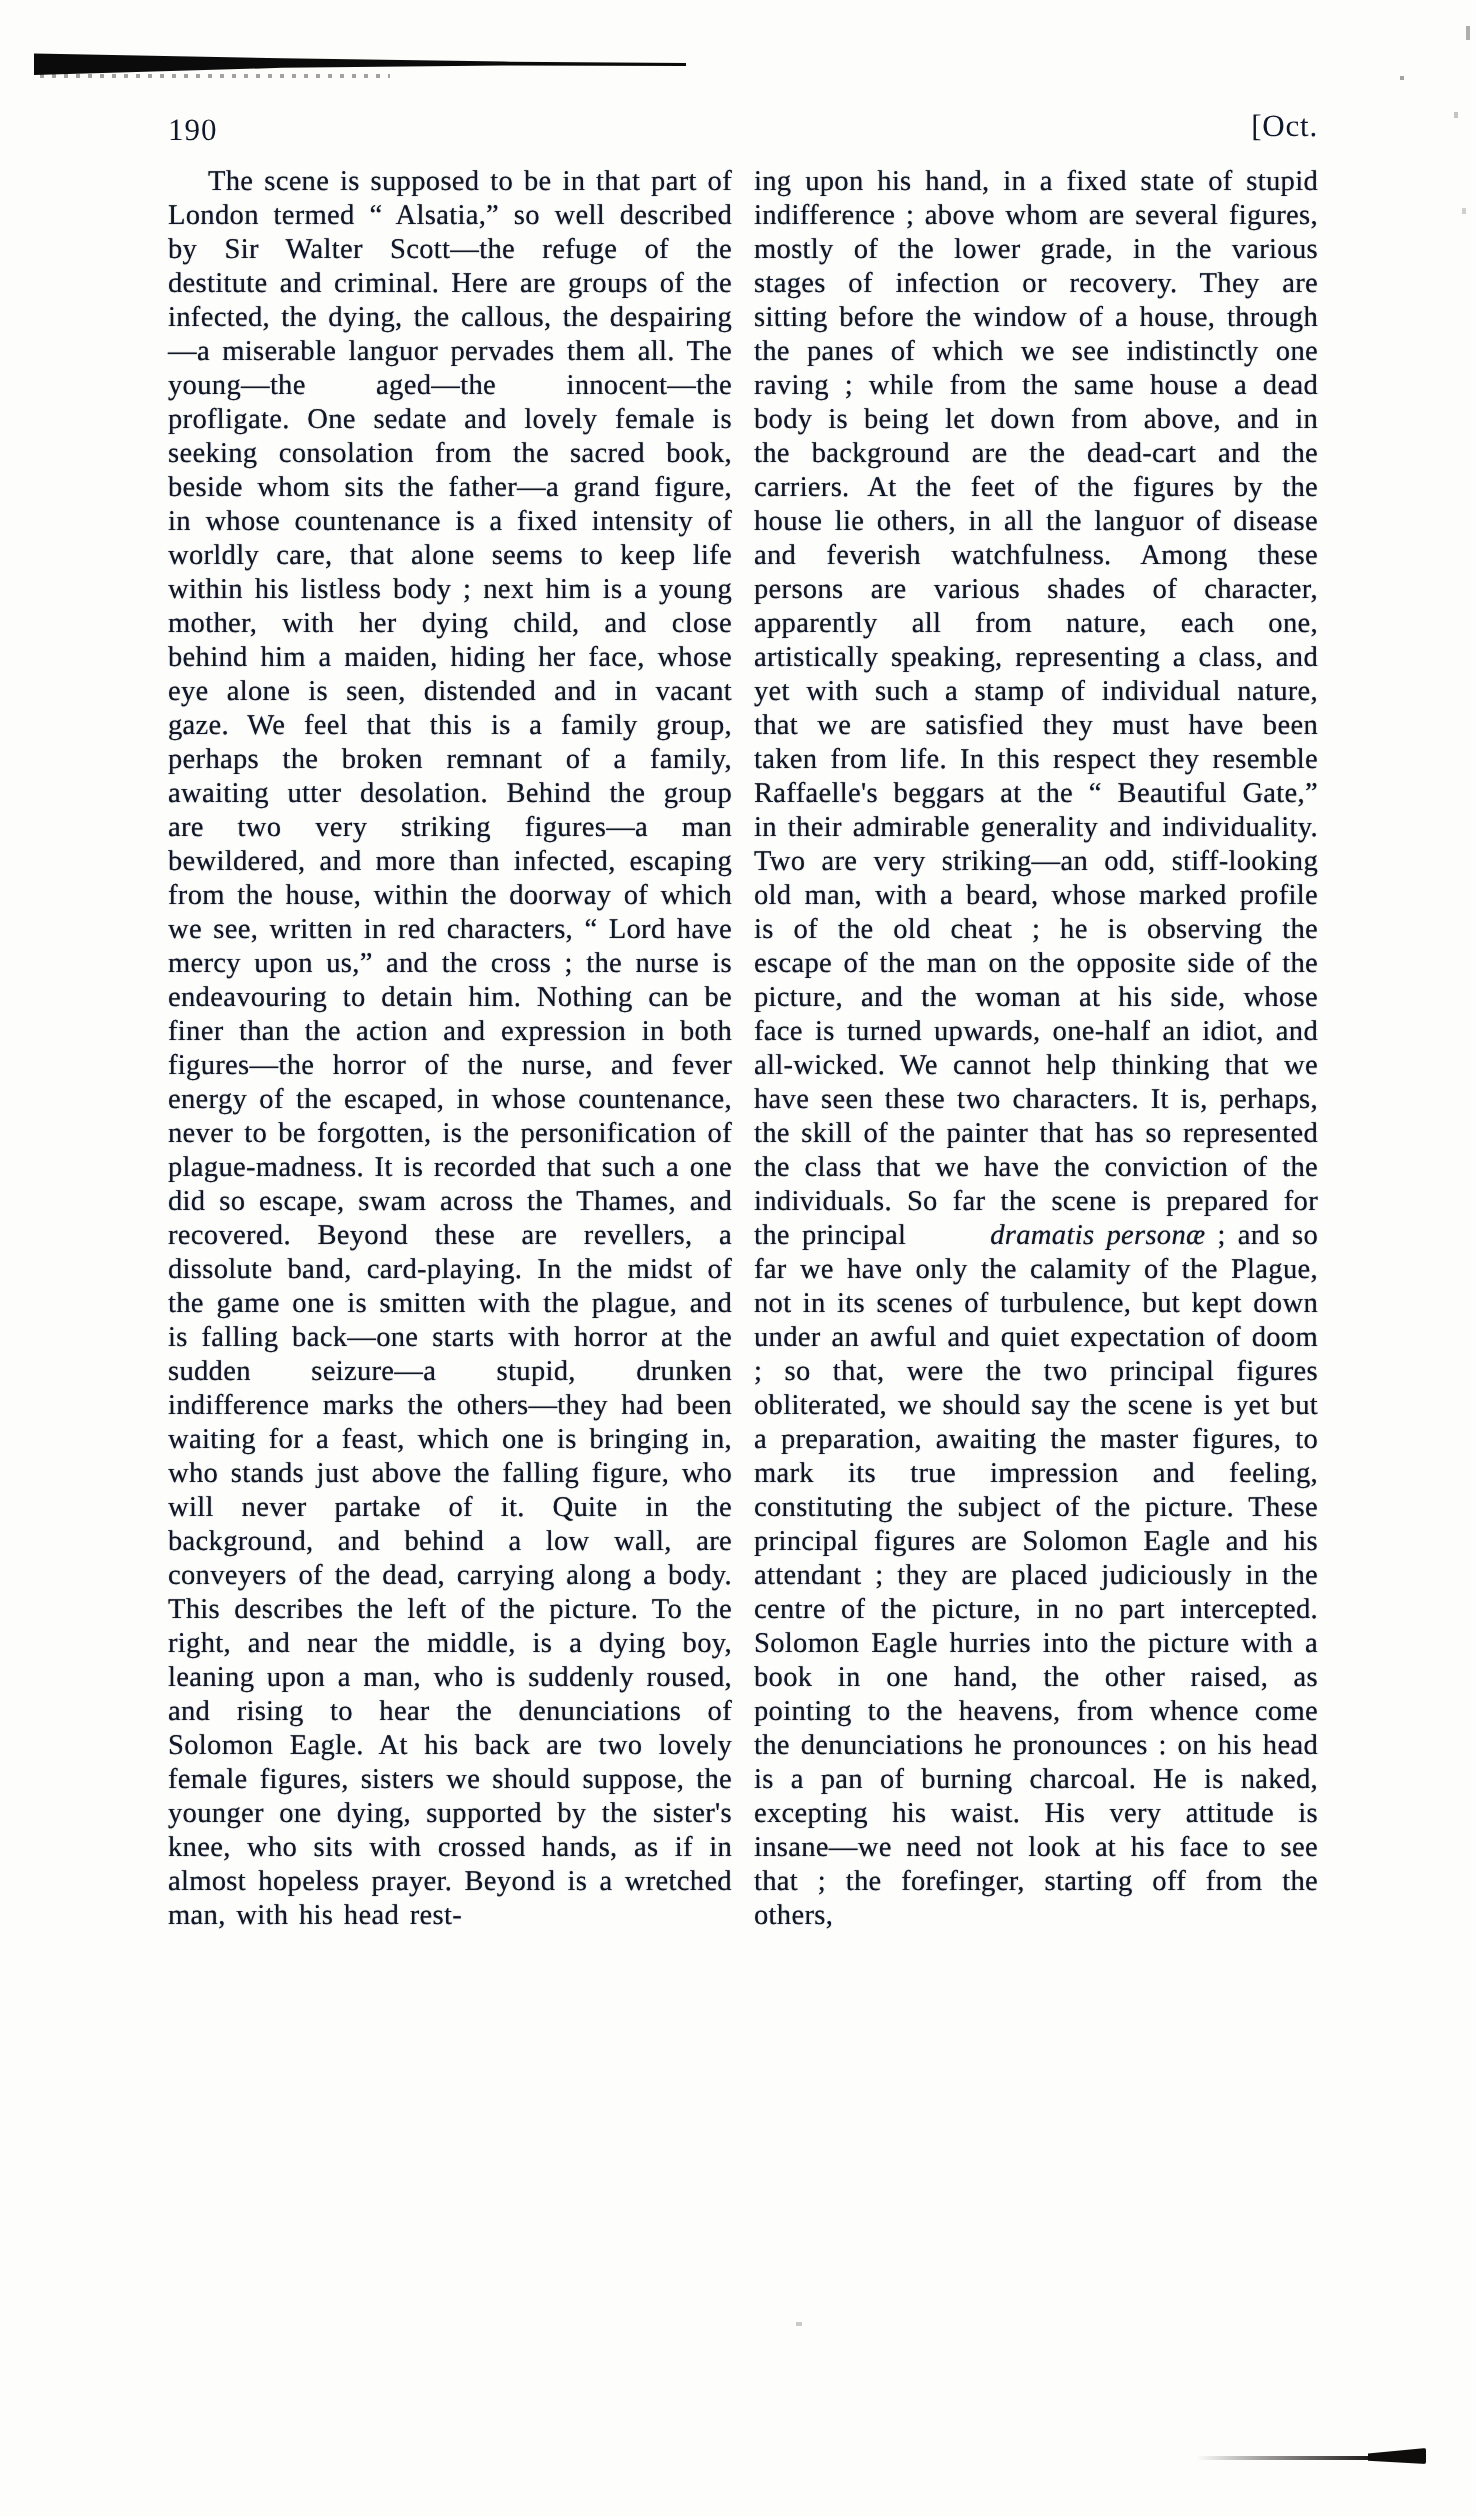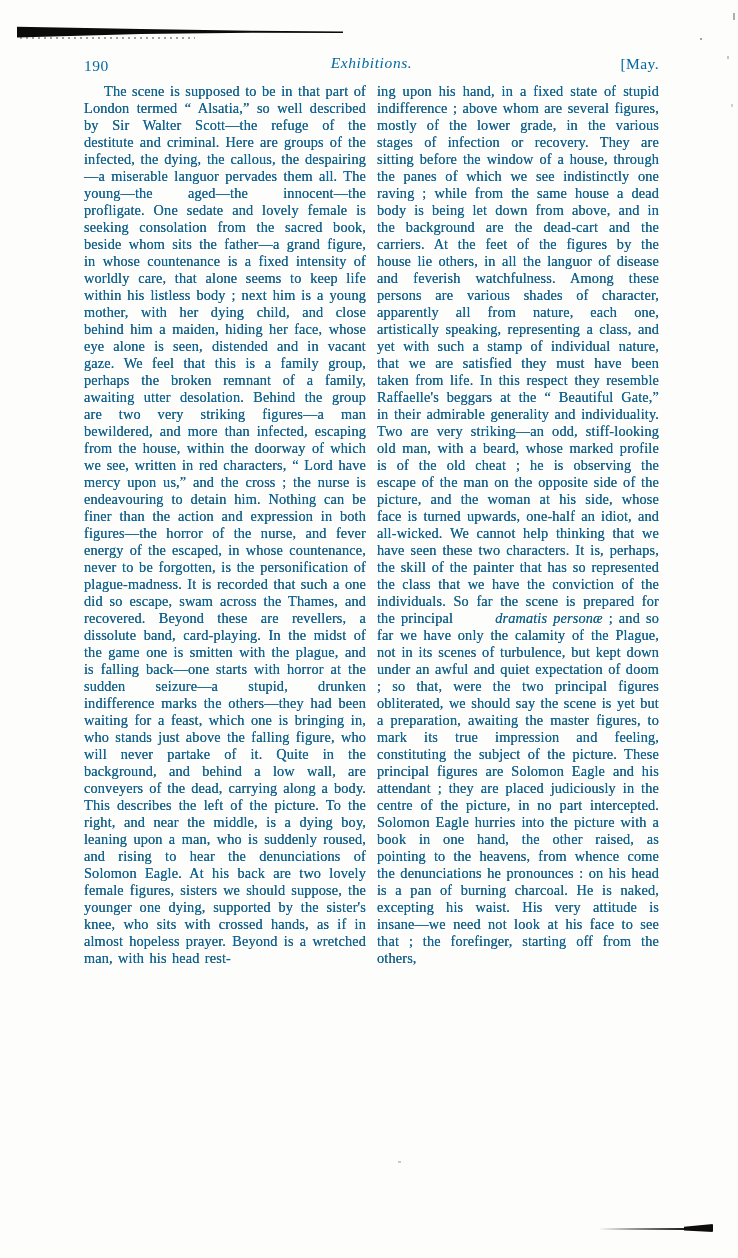--- a/index.html
+++ b/index.html
@@ -7,21 +7,21 @@
     padding: 0;
     background: #e8e8e6;
   }
   .page {
     position: relative;
     width: 738px;
     height: 1258px;
     background: #fdfdfb;
     overflow: hidden;
     font-family: "Liberation Serif", "DejaVu Serif", serif;
-    color: #0369a1;
+    color: #0f172a;
   }
 
   
   .artifact-top {
     position: absolute;
     left: 17px;
     top: 26px;
     width: 326px;
     height: 12px;
     background: #0b0b0b;
@@ -127,22 +127,21 @@
   <div class="artifact-top"></div>
   <div class="artifact-top-speckle"></div>
   <span class="speck s1"></span>
   <span class="speck s2"></span>
   <span class="speck s3"></span>
   <span class="speck s4"></span>
   <span class="speck s5"></span>
 
   <div class="header">
     <span class="page-number">190</span>
-    <span class="running-title">Exhibitions.</span>
-    <span class="issue-label">[May.</span>
+    <span class="issue-label">[Oct.</span>
   </div>
 
   <div class="columns">
     <div class="col">
       <p class="indent-first">The scene is supposed to be in that part of London termed “ Alsatia,” so well described by Sir Walter Scott—the refuge of the destitute and criminal. Here are groups of the infected, the dying, the callous, the despairing—a miserable languor pervades them all. The young—the aged—the innocent—the profligate. One sedate and lovely female is seeking consolation from the sacred book, beside whom sits the father—a grand figure, in whose countenance is a fixed intensity of worldly care, that alone seems to keep life within his listless body ; next him is a young mother, with her dying child, and close behind him a maiden, hiding her face, whose eye alone is seen, distended and in vacant gaze. We feel that this is a family group, perhaps the broken remnant of a family, awaiting utter desolation. Behind the group are two very striking figures—a man bewildered, and more than infected, escaping from the house, within the doorway of which we see, written in red characters, “ Lord have mercy upon us,” and the cross ; the nurse is endeavouring to detain him. Nothing can be finer than the action and expression in both figures—the horror of the nurse, and fever energy of the escaped, in whose countenance, never to be forgotten, is the personification of plague-madness. It is recorded that such a one did so escape, swam across the Thames, and recovered. Beyond these are revellers, a dissolute band, card-playing. In the midst of the game one is smitten with the plague, and is falling back—one starts with horror at the sudden seizure—a stupid, drunken indifference marks the others—they had been waiting for a feast, which one is bringing in, who stands just above the falling figure, who will never partake of it. Quite in the background, and behind a low wall, are conveyers of the dead, carrying along a body. This describes the left of the picture. To the right, and near the middle, is a dying boy, leaning upon a man, who is suddenly roused, and rising to hear the denunciations of Solomon Eagle. At his back are two lovely female figures, sisters we should suppose, the younger one dying, supported by the sister's knee, who sits with crossed hands, as if in almost hopeless prayer. Beyond is a wretched man, with his head rest-</p>
     </div>
     <div class="col">
       <p><span>ing upon his hand, in a fixed state of stupid indifference ; above whom are several figures, mostly of the lower grade, in the various stages of infection or recovery. They are sitting before the window of a house, through the panes of which we see indistinctly one raving ; while from the same house a dead body is being let down from above, and in the background are the dead-cart and the carriers. At the feet of the figures by the house lie others, in all the languor of disease and feverish watchfulness. Among these persons are various shades of character, apparently all from nature, each one, artistically speaking, representing a class, and yet with such a stamp of individual nature, that we are satisfied they must have been taken from life. In this respect they resemble Raffaelle's beggars at the “ Beautiful Gate,” in their admirable generality and individuality. Two are very striking—an odd, stiff-looking old man, with a beard, whose marked profile is of the old cheat ; he is observing the escape of the man on the opposite side of the picture, and the woman at his side, whose face is turned upwards, one-half an idiot, and all-wicked. We cannot help thinking that we have seen these two characters. It is, perhaps, the skill of the painter that has so represented the class that we have the conviction of the individuals. So far the scene is prepared for the principal </span><i>dramatis personæ</i><span> ; and so far we have only the calamity of the Plague, not in its scenes of turbulence, but kept down under an awful and quiet expectation of doom ; so that, were the two principal figures obliterated, we should say the scene is yet but a preparation, awaiting the master figures, to mark its true impression and feeling, constituting the subject of the picture. These principal figures are Solomon Eagle and his attendant ; they are placed judiciously in the centre of the picture, in no part intercepted. Solomon Eagle hurries into the picture with a book in one hand, the other raised, as pointing to the heavens, from whence come the denunciations he pronounces : on his head is a pan of burning charcoal. He is naked, excepting his waist. His very attitude is insane—we need not look at his face to see that ; the forefinger, starting off from the others,</span></p>
     </div>
   </div>

